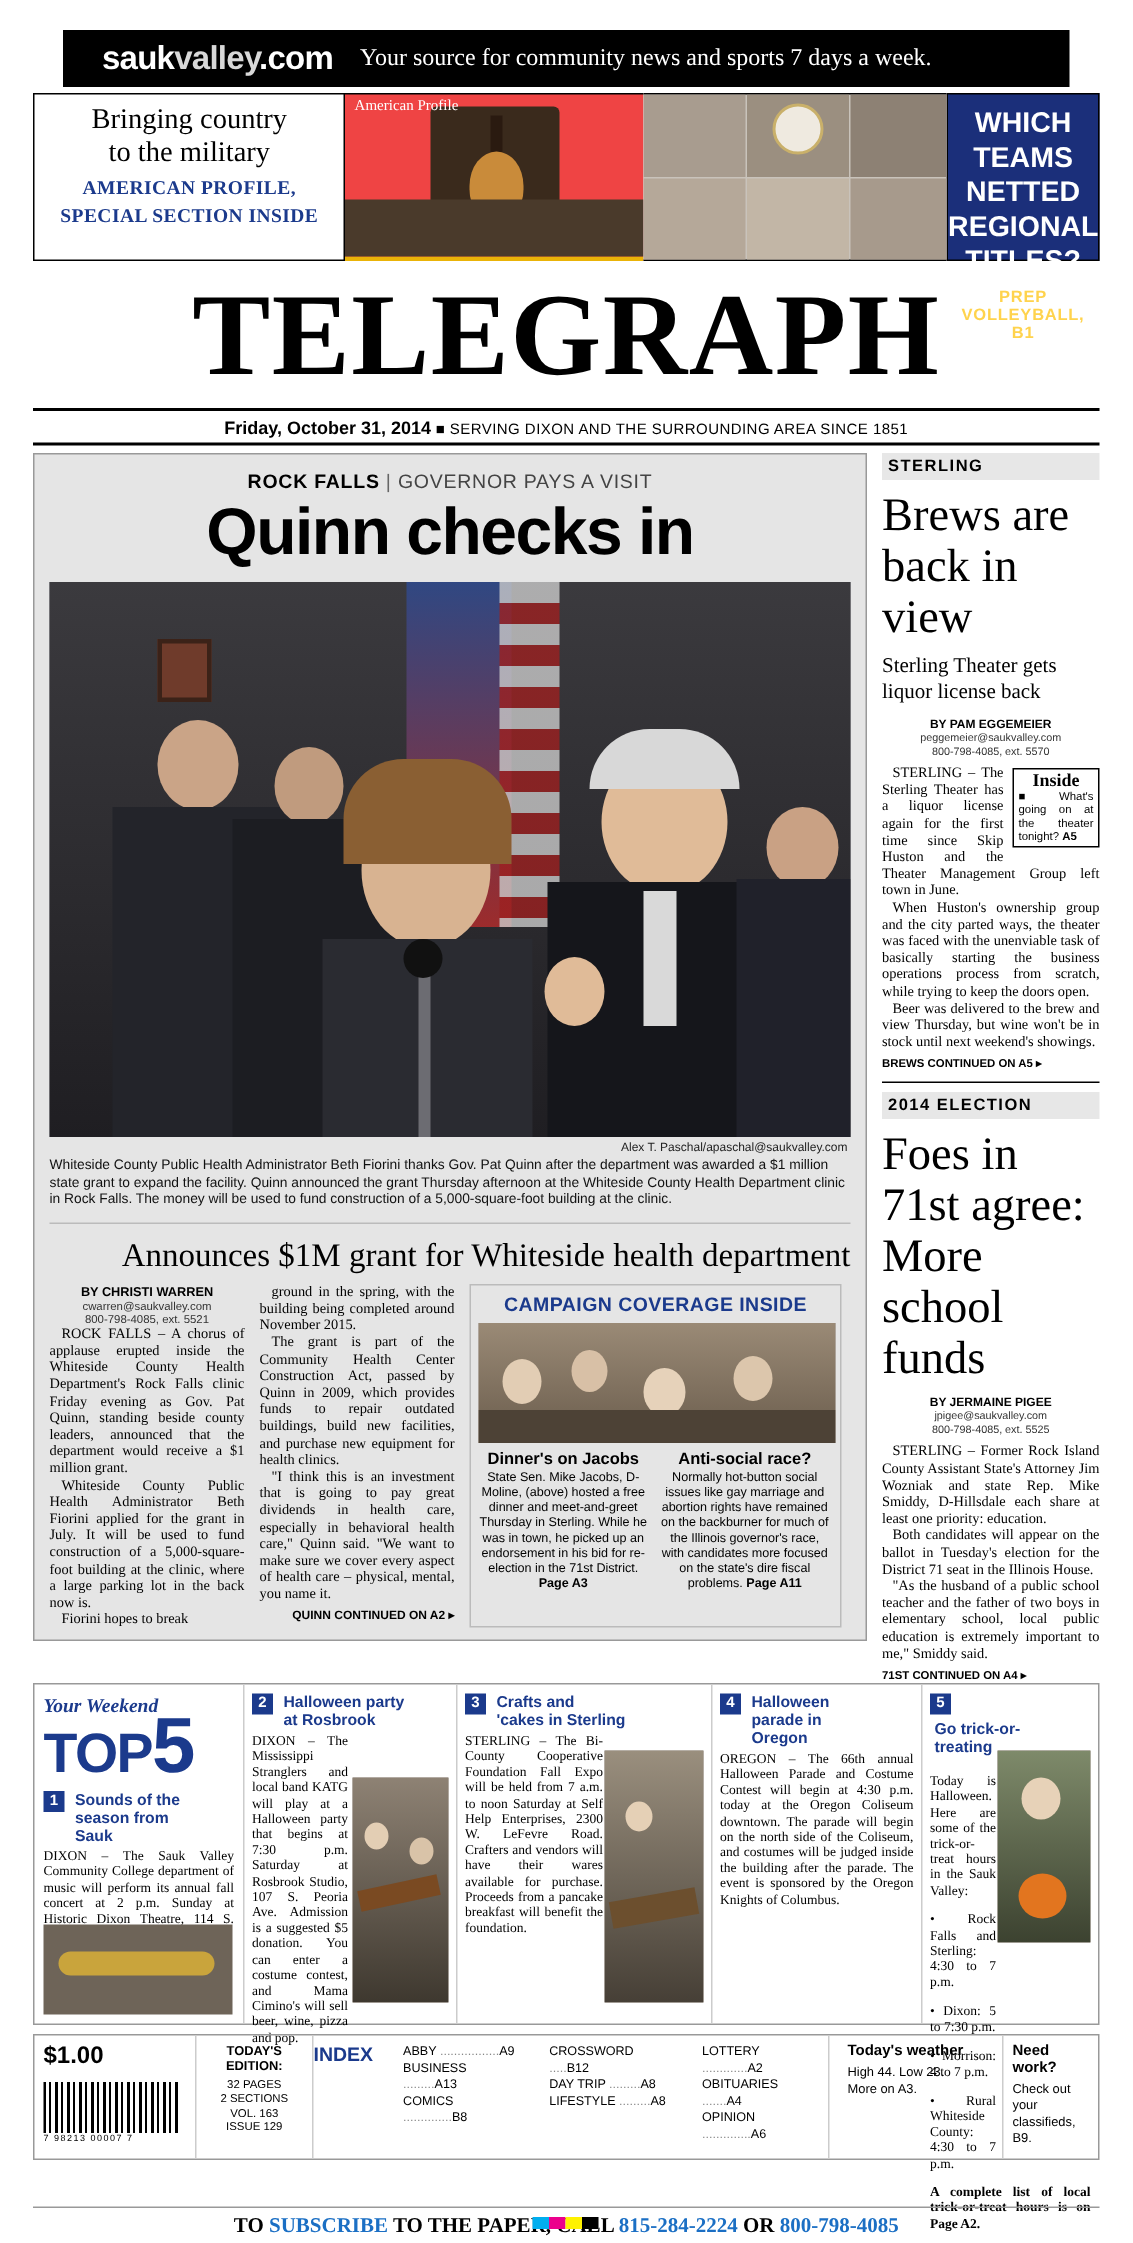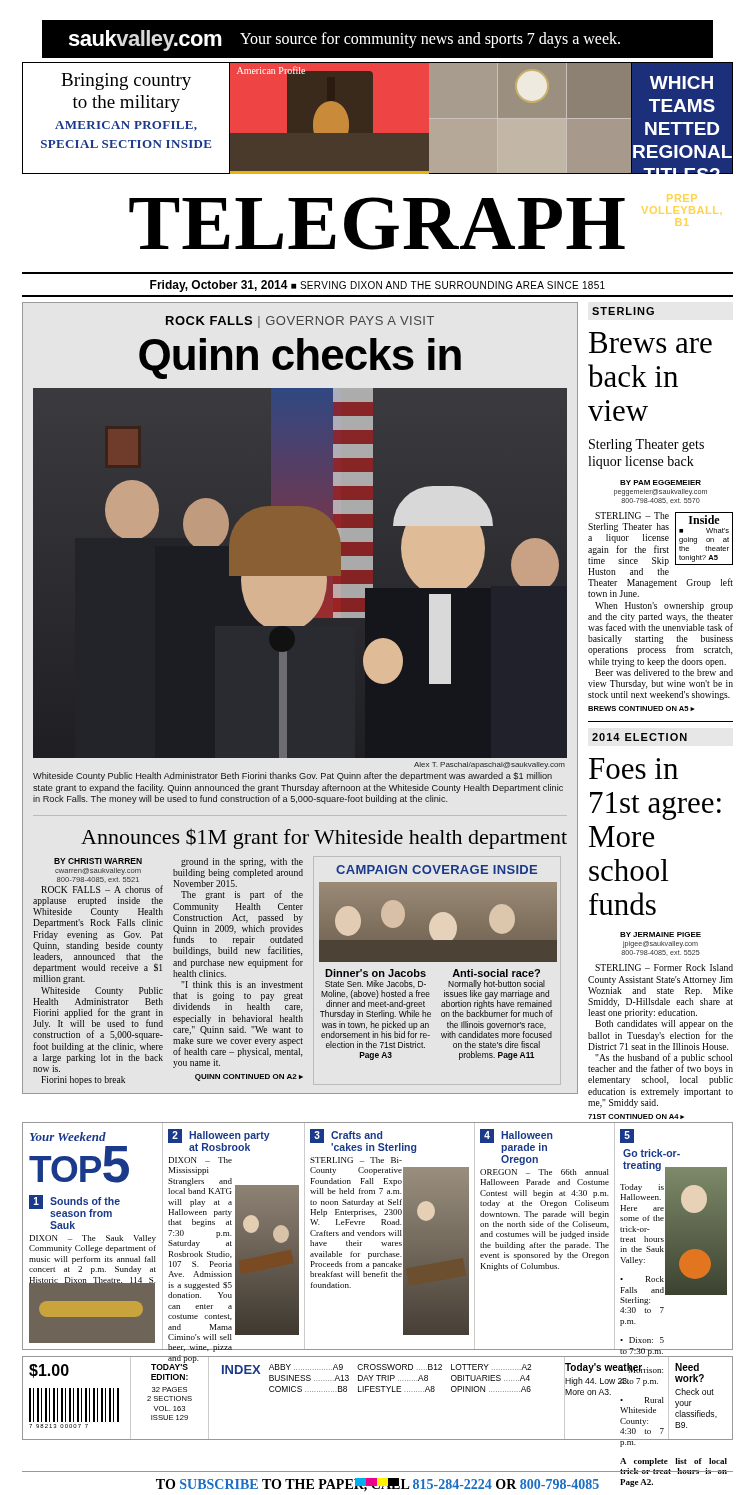--- a/index.html
+++ b/index.html
@@ -358,21 +358,21 @@
       <div class="barcode"></div>
       <div class="barnum">7  98213  00007   7</div>
     </div>
     <div class="fcell" style="left:108px;width:78px;">
       <div class="today-h">TODAY'S EDITION:</div>
       <div class="today-b" style="white-space:pre-line;">32 PAGES
 2 SECTIONS
 VOL. 163
 ISSUE 129</div>
     </div>
-    <div class="fcell" style="left:192px;width:350px;display:flex;gap:8px;">
+    <div class="fcell" style="left:180px;width:350px;display:flex;gap:20px;">
       <div class="index-title">INDEX</div>
       <div class="idx">
         <div><span>ABBY</span><span class="dots"> .................</span><span>A9</span></div>
         <div><span>BUSINESS</span><span class="dots"> .........</span><span>A13</span></div>
         <div><span>COMICS</span><span class="dots"> ..............</span><span>B8</span></div>
       </div>
       <div class="idx">
         <div><span>CROSSWORD</span><span class="dots"> .....</span><span>B12</span></div>
         <div><span>DAY TRIP</span><span class="dots"> .........</span><span>A8</span></div>
         <div><span>LIFESTYLE</span><span class="dots"> .........</span><span>A8</span></div>

